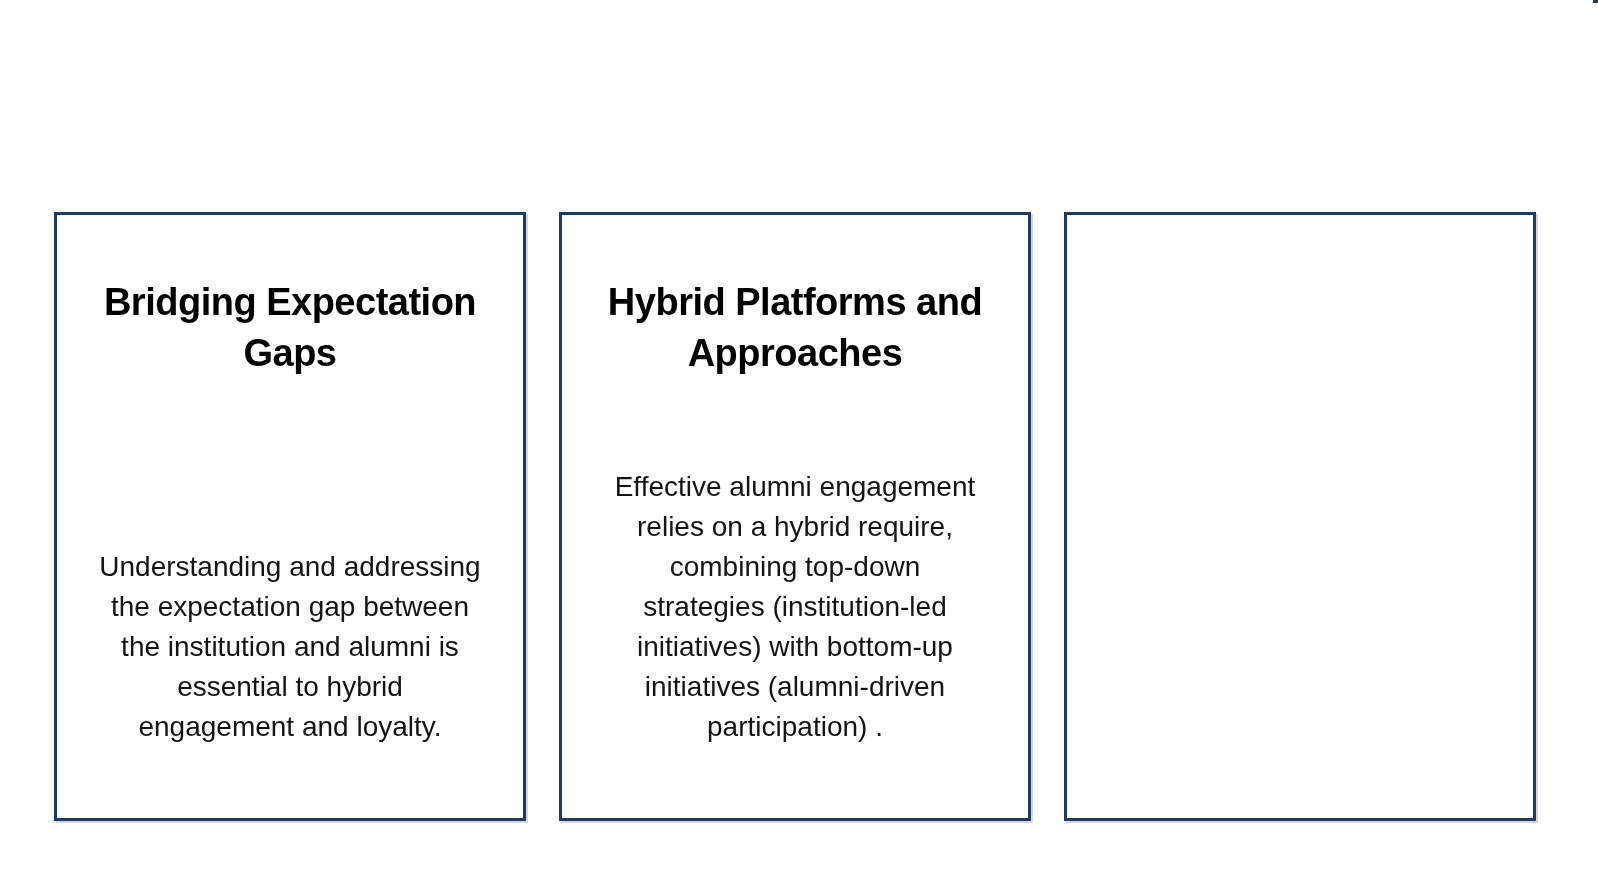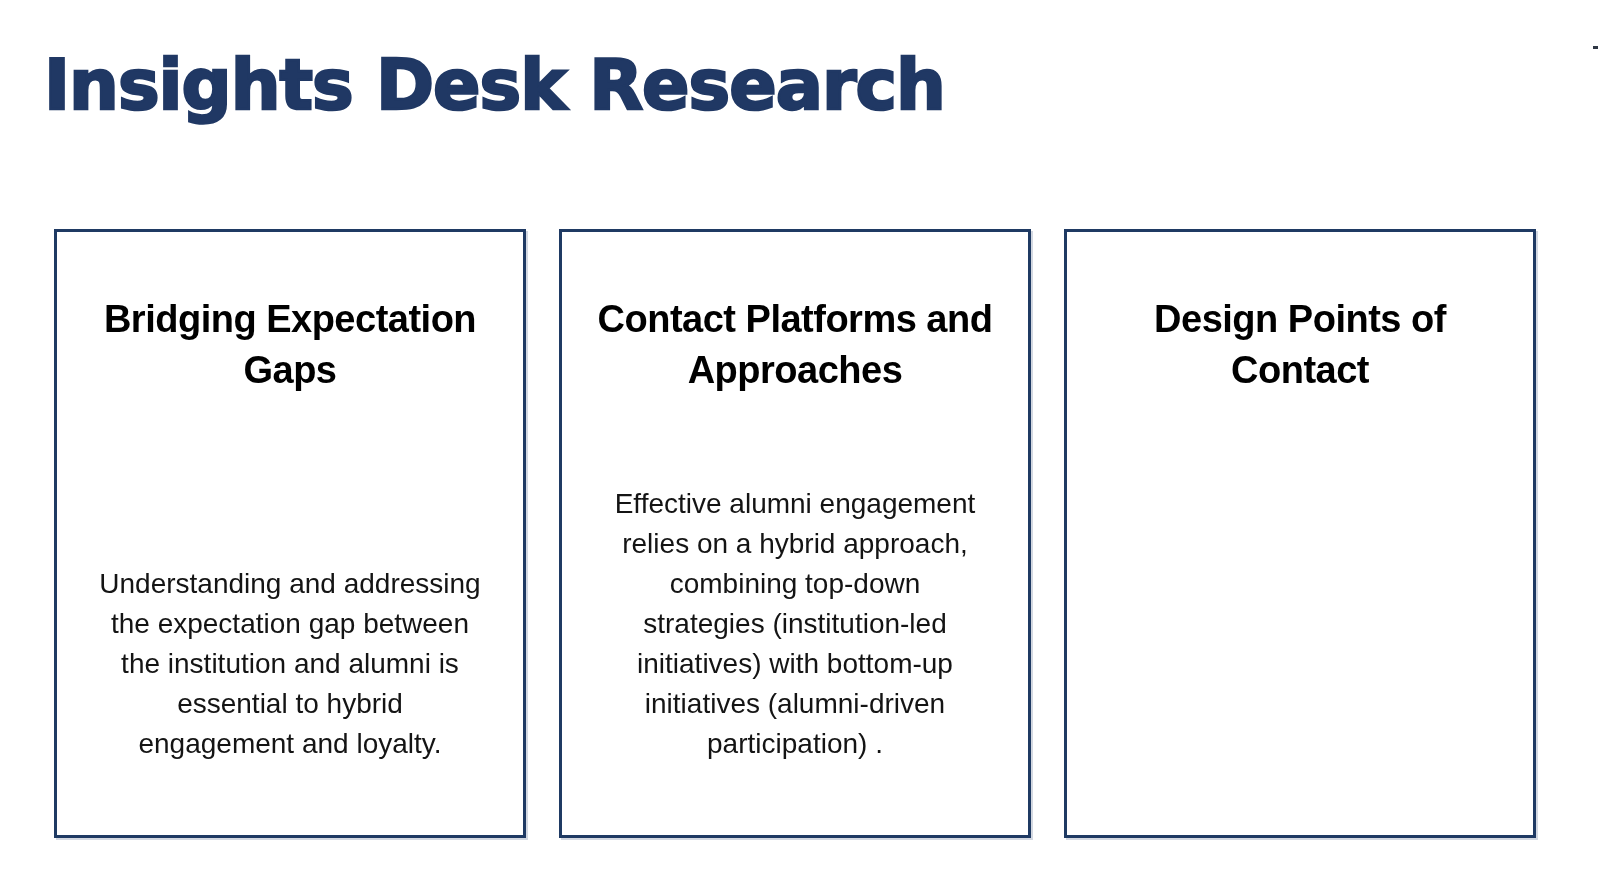--- a/index.html
+++ b/index.html
@@ -49,20 +49,21 @@
   .card {
     box-sizing: border-box;
     width: 472px;
     height: 609px;
     border: 3px solid #1f3a63;
     background: #ffffff;
     box-shadow: 2px 2px 0 rgba(158, 168, 188, 0.45);
     display: flex;
     flex-direction: column;
     align-items: center;
+    margin-top: 29px;
   }
   .card-heading {
     margin-top: 62px;
     padding: 0 8px;
     font-size: 38px;
     line-height: 51px;
     font-weight: 700;
     letter-spacing: -0.5px;
     color: #000000;
     text-align: center;
@@ -80,45 +81,42 @@
     white-space: pre-line;
   }
 </style>
 </head>
 <body>
 
 <div class="slide">
 
   <div class="corner-artifact"></div>
 
-  <h1 class="page-title">Insights Desk Research</h1>
 
   <div class="cards-row">
 
     <div class="card">
       <div class="card-heading">Bridging Expectation
 Gaps</div>
       <div class="card-body">Understanding and addressing
 the expectation gap between
 the institution and alumni is
 essential to hybrid
 engagement and loyalty.</div>
     </div>
 
     <div class="card">
-      <div class="card-heading">Contact Platforms and
+      <div class="card-heading">Hybrid Platforms and
 Approaches</div>
       <div class="card-body">Effective alumni engagement
-relies on a hybrid approach,
+relies on a hybrid require,
 combining top-down
 strategies (institution-led
 initiatives) with bottom-up
 initiatives (alumni-driven
 participation) .</div>
     </div>
 
     <div class="card">
-      <div class="card-heading">Design Points of
-Contact</div>
     </div>
 
   </div>
 </div>
 
 </body></html>

